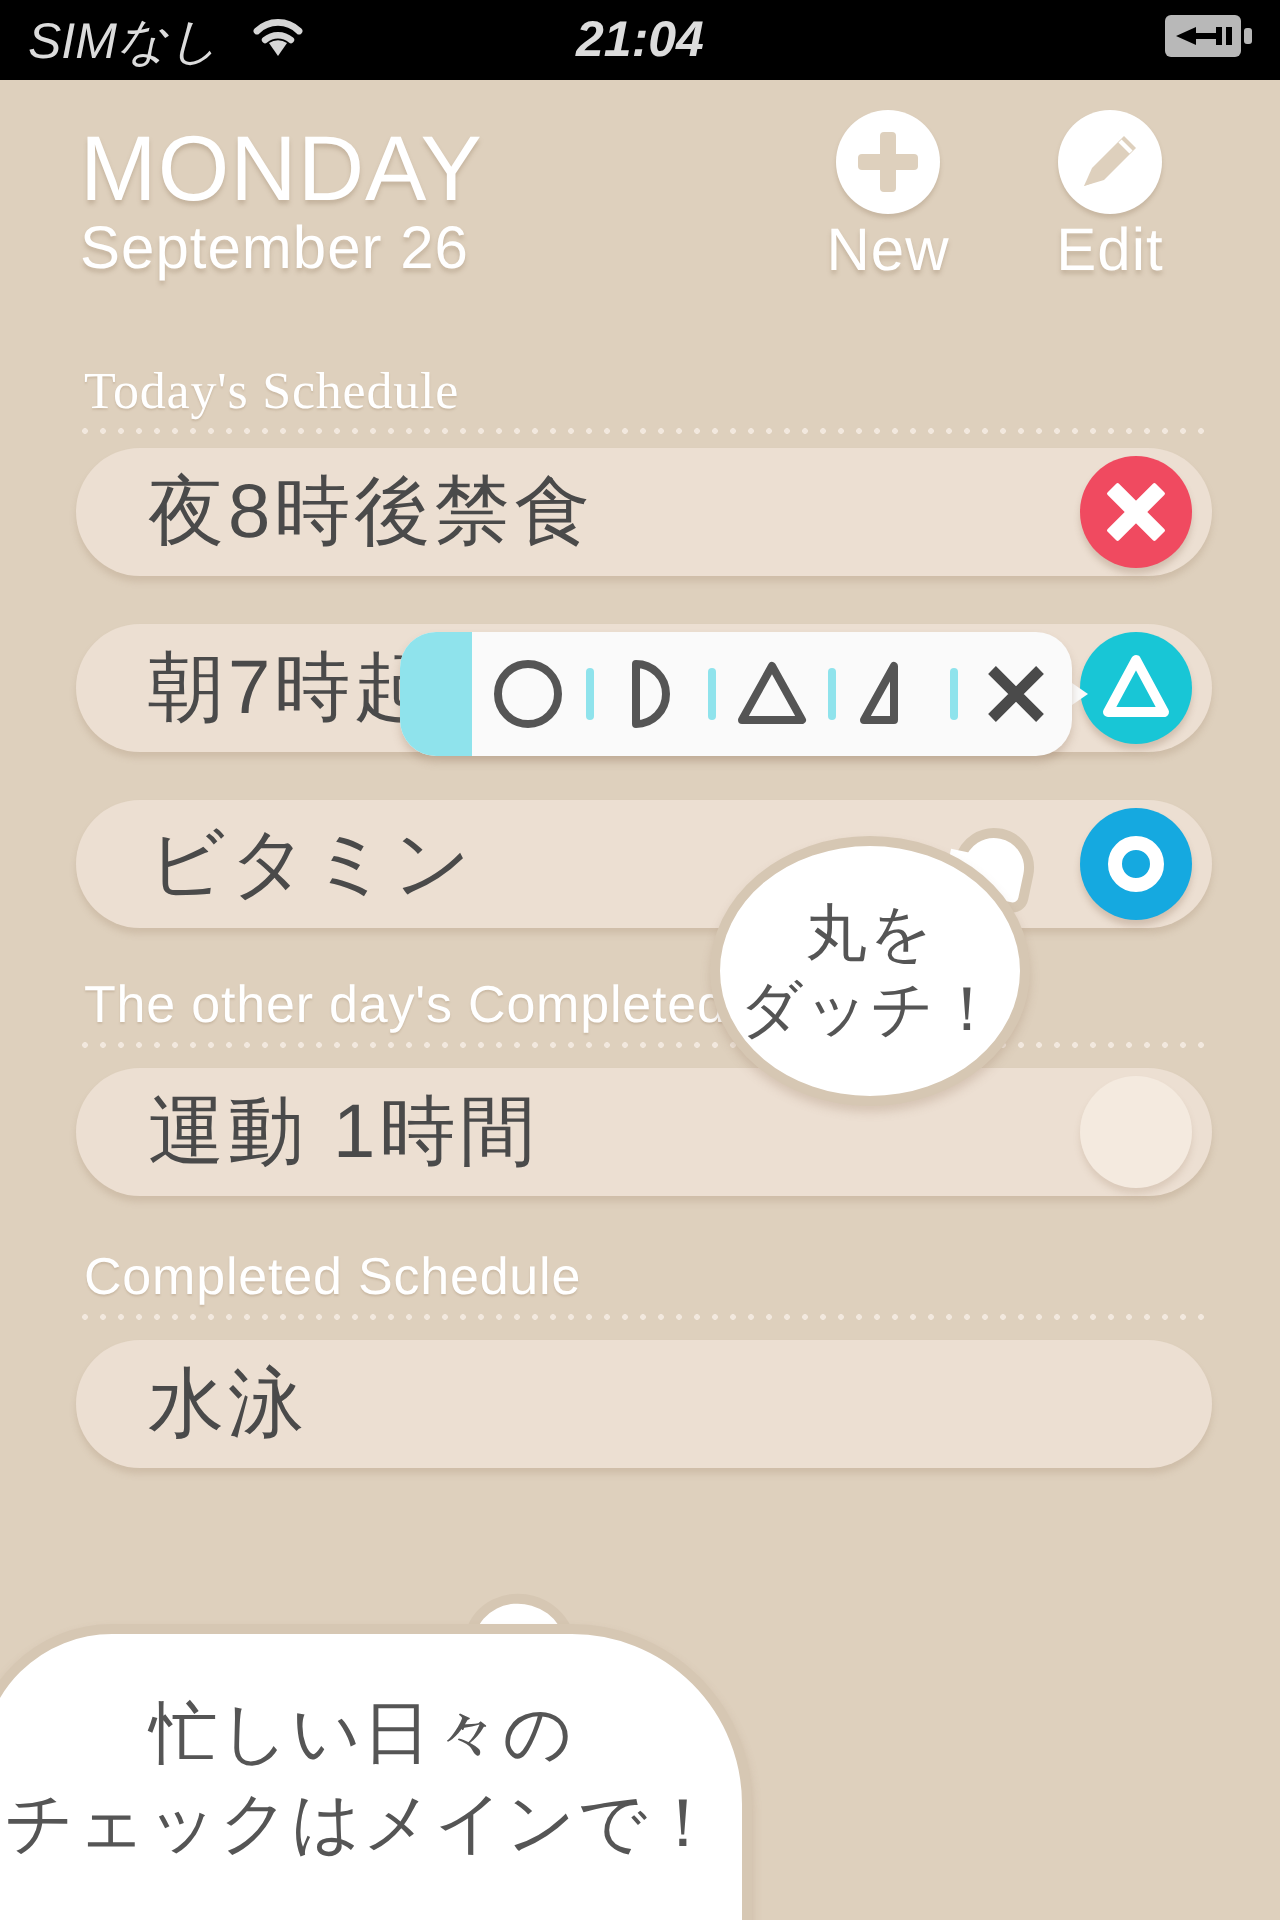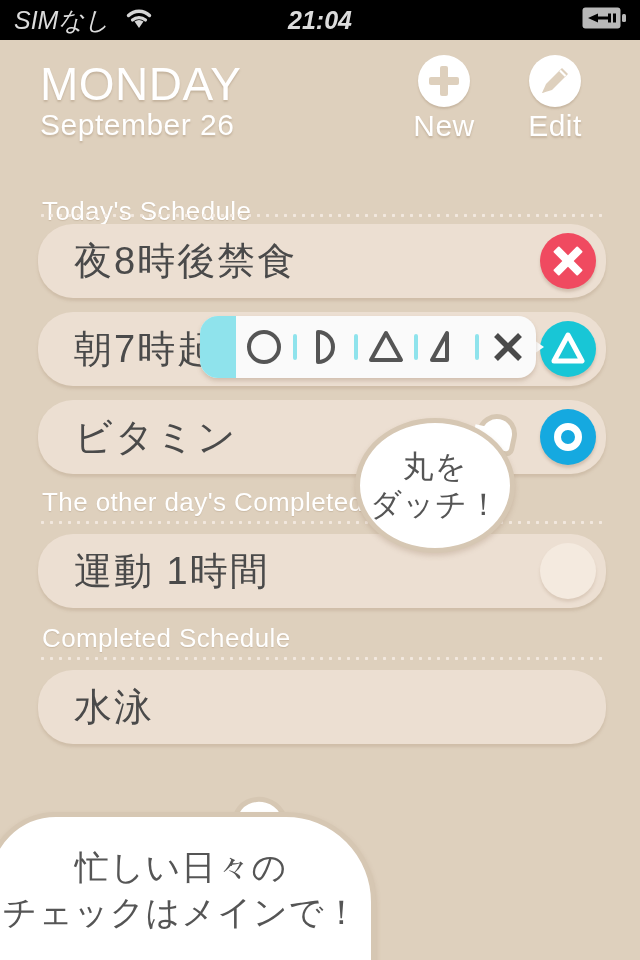--- a/index.html
+++ b/index.html
@@ -67,21 +67,21 @@
     text-shadow:0 1px 1px rgba(160,135,110,.3);
   }
   .dotted{
     position:absolute; left:38px; width:568px; height:3px;
     background-image:radial-gradient(circle, #f2e8de 1.4px, transparent 1.5px);
     background-size:9px 3px; background-repeat:repeat-x;
   }
 
   
   .row{
-    position:absolute; left:38px; width:568px; height:74px;
+    position:absolute; left:38px; width:568px; height:64px;
     background:#ecdfd2; border-radius:35px;
     box-shadow:0 3px 3px rgba(170,145,120,.28);
   }
   .row-text{
     position:absolute; left:36px; top:50%; transform:translateY(-50%);
     font-size:38px; color:#4a4a4a; letter-spacing:2px;
     white-space:nowrap;
   }
   .row-btn{
     position:absolute; right:10px; top:50%; transform:translateY(-50%);
@@ -218,21 +218,21 @@
       <svg class="pencil" viewBox="0 0 30 30">
         <path d="M2 27 L6 18 L22 2 L28 8 L12 24 Z" fill="#ded0bd"></path>
         <path d="M2 27 L6 25.5 L4.5 24 Z" fill="#ded0bd"></path>
         <path d="M20 4.5 L25.5 10" stroke="#fff" stroke-width="2.2" fill="none"></path>
       </svg>
     </div>
     <div class="hdr-lbl">Edit</div>
   </div>
 </div>
 
-<div class="section-title" style="top:196px;">Today's Schedule</div>
+<div class="section-title" style="top:181px;font-family:Liberation Serif, serif;">Today's Schedule</div>
 <div class="dotted" style="top:214px;"></div>
 
 <div class="row" style="top:224px;">
   <div class="row-text">夜8時後禁食</div>
   <div class="row-btn red">
     <div class="mark-x">
         <i></i>
         <i></i>
       </div>
   </div>

